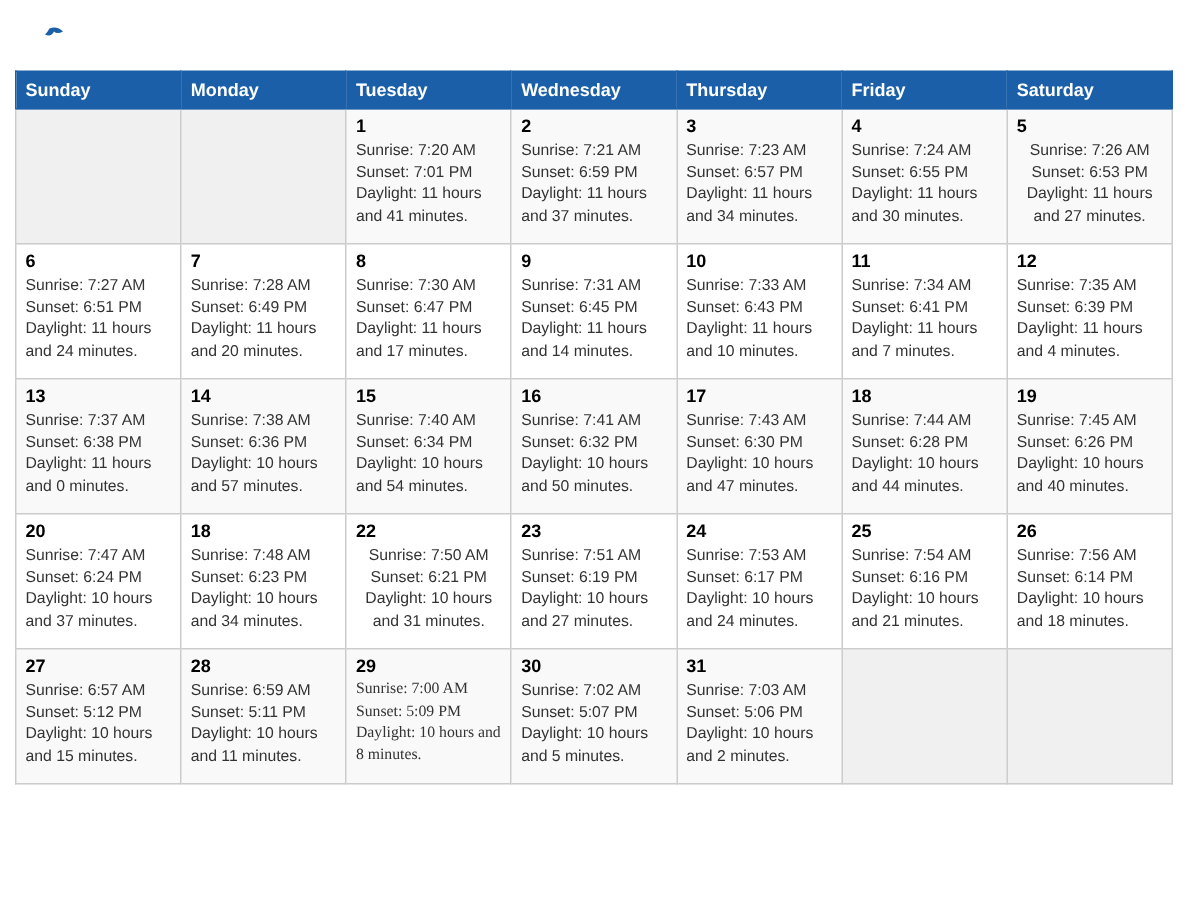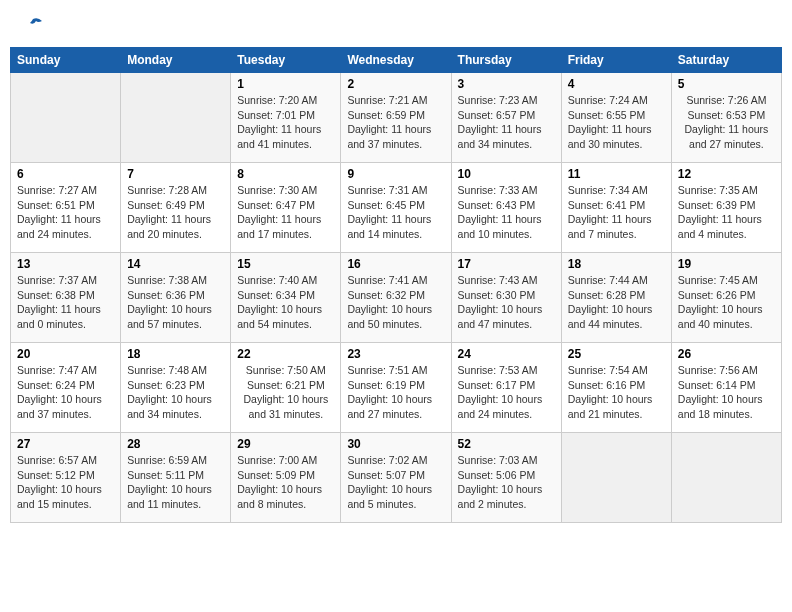--- a/index.html
+++ b/index.html
@@ -290,32 +290,32 @@
 Daylight: 10 hours and 15 minutes.</div>
         </td>
         <td>
           <span class="day-num">28</span>
           <div class="day-info" style="white-space: pre-line;">Sunrise: 6:59 AM
 Sunset: 5:11 PM
 Daylight: 10 hours and 11 minutes.</div>
         </td>
         <td>
           <span class="day-num">29</span>
-          <div class="day-info" style="white-space: pre-line;">Sunrise: 7:00 AM
+          <div class="day-info" style="white-space: pre-line; font-family: Liberation Serif, serif;">Sunrise: 7:00 AM
 Sunset: 5:09 PM
 Daylight: 10 hours and 8 minutes.</div>
         </td>
         <td>
           <span class="day-num">30</span>
           <div class="day-info" style="white-space: pre-line;">Sunrise: 7:02 AM
 Sunset: 5:07 PM
 Daylight: 10 hours and 5 minutes.</div>
         </td>
         <td>
-          <span class="day-num">52</span>
+          <span class="day-num">31</span>
           <div class="day-info" style="white-space: pre-line;">Sunrise: 7:03 AM
 Sunset: 5:06 PM
 Daylight: 10 hours and 2 minutes.</div>
         </td>
         <td class="empty-cell"></td>
         <td class="empty-cell"></td>
       </tr>
     </tbody>
 </table>
 

